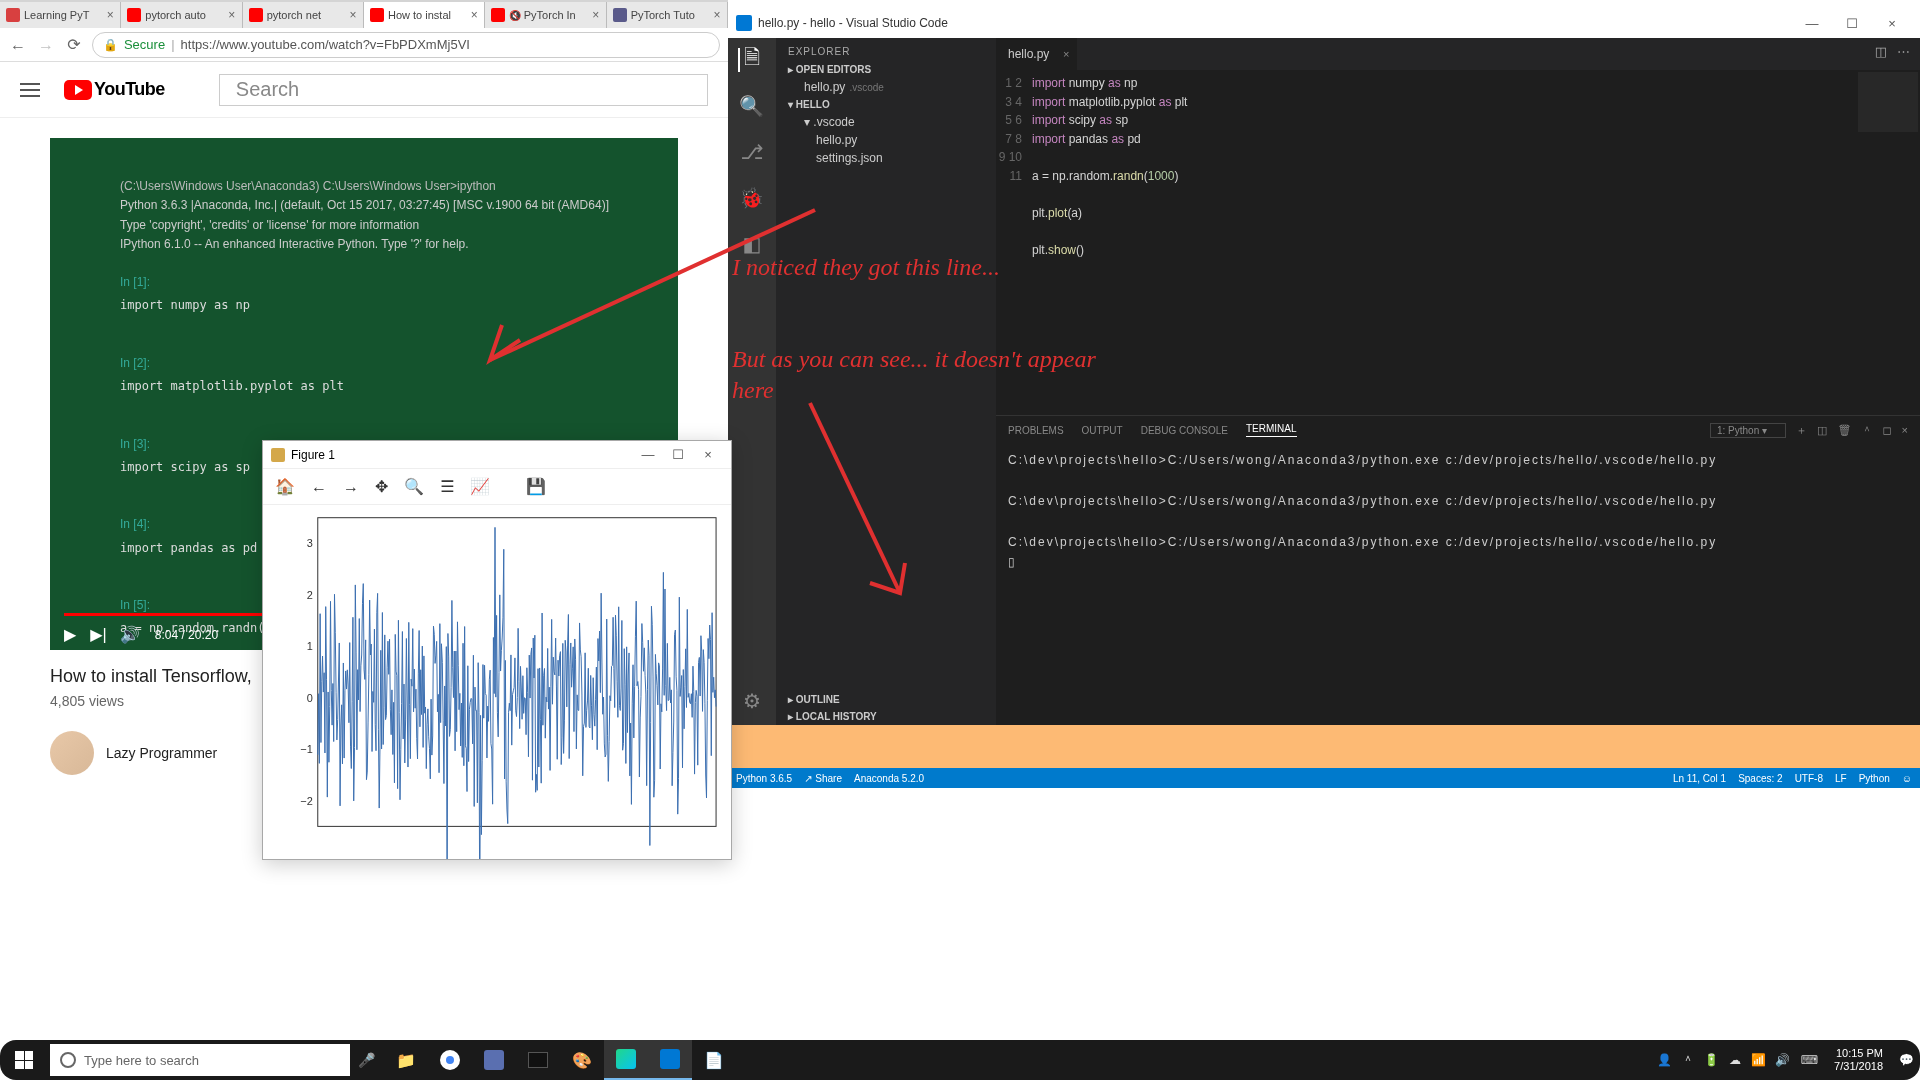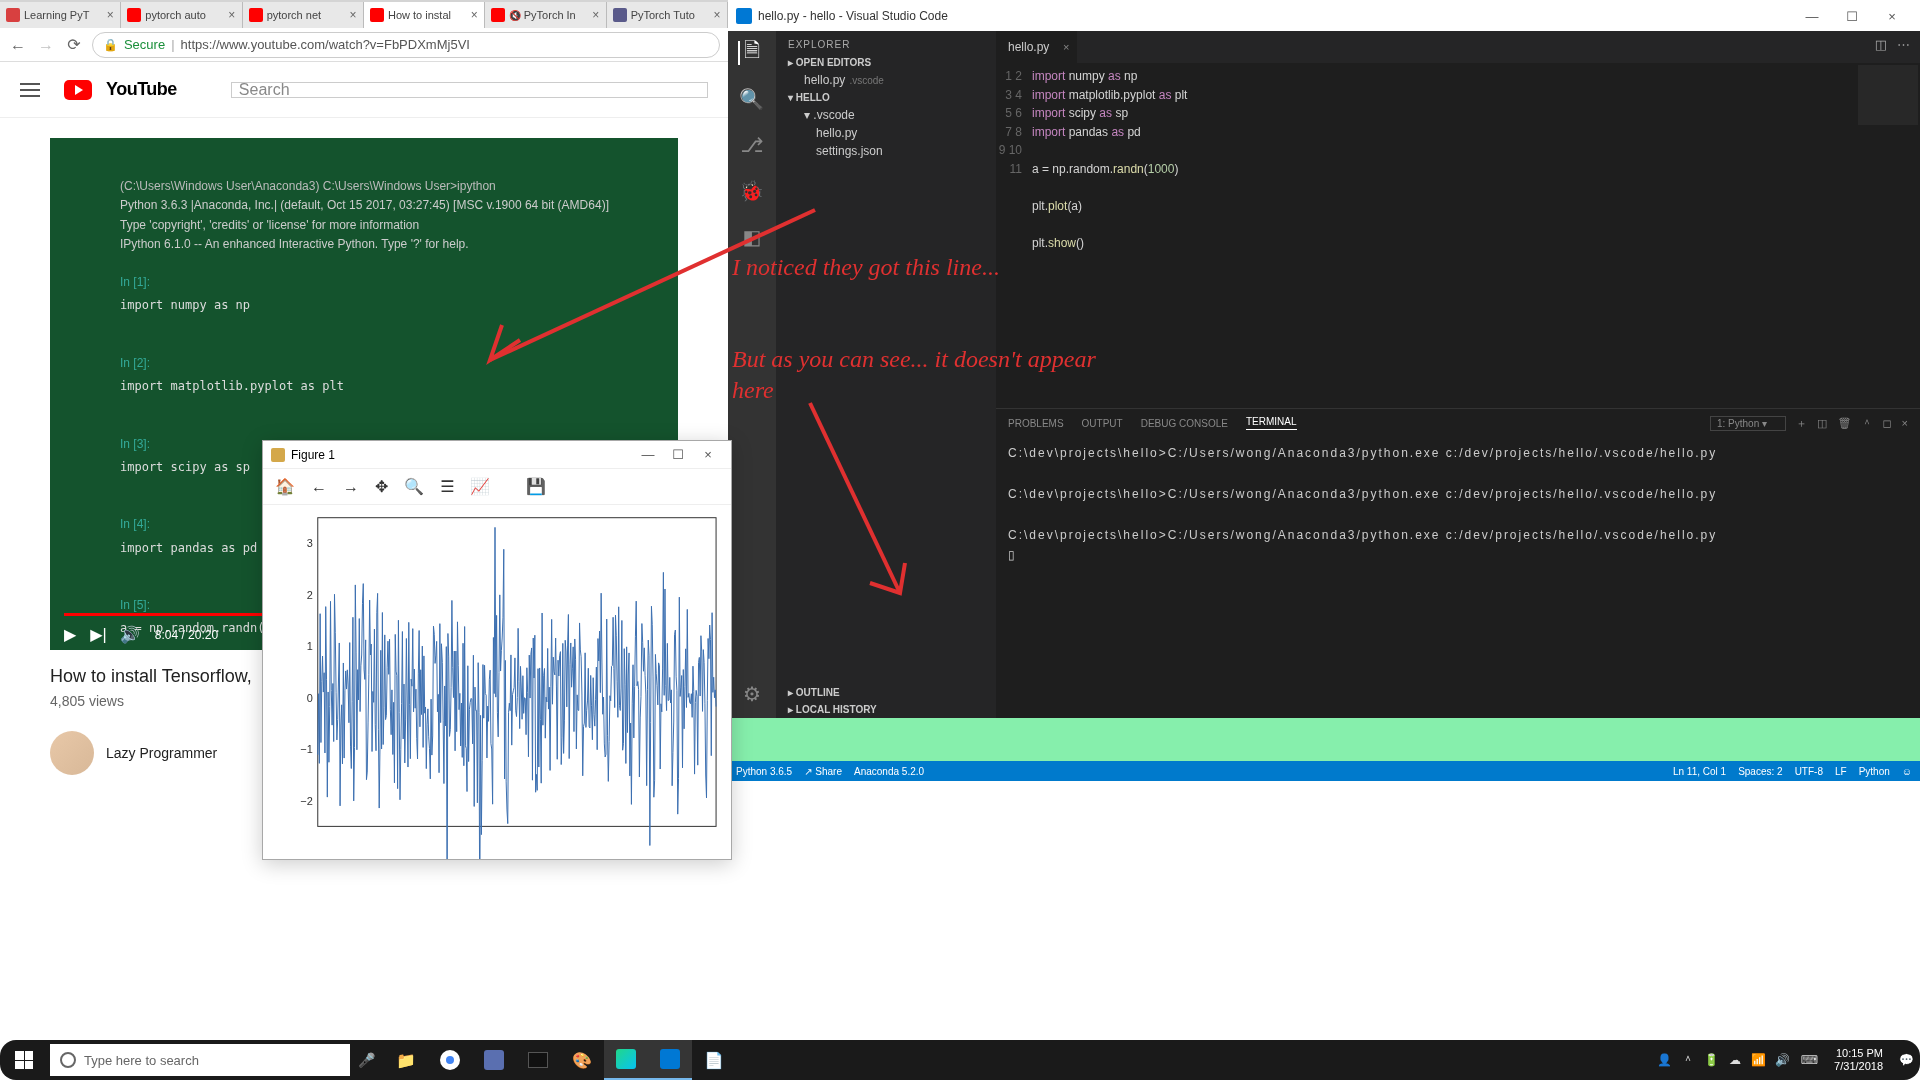--- a/index.html
+++ b/index.html
@@ -19,24 +19,24 @@
 .omnibox { flex: 1; height: 26px; border: 1px solid #ccc; border-radius: 14px; display: flex; align-items: center; padding: 0 10px; font-size: 13px; color: #555; gap: 6px; }
 .omnibox .lock { color: #1a8f3a; font-size: 12px; }
 .omnibox .secure { color: #1a8f3a; font-size: 13px; }
 .omnibox .sep { color: #aaa; }
 .omnibox .url { color: #555; }
 
 .ytpage { flex: 1; background: #fff; display: flex; flex-direction: column; overflow: hidden; }
 .ythead { height: 56px; display: flex; align-items: center; padding: 0 20px; gap: 24px; border-bottom: 1px solid #eee; }
 .hamburger { width: 20px; height: 14px; display: flex; flex-direction: column; justify-content: space-between; }
 .hamburger div { height: 2px; background: #555; }
-.ytlogo { display: flex; align-items: center; gap: 14px; font-weight: bold; font-size: 18px; letter-spacing: -0.5px; }
+.ytlogo { display: flex; align-items: center; gap: 2px; font-weight: bold; font-size: 18px; letter-spacing: -0.5px; }
 .ytlogo .play { width: 28px; height: 20px; background: #ff0000; border-radius: 5px; position: relative; }
 .ytlogo .play::after { content: ""; position: absolute; left: 11px; top: 5px; border-left: 8px solid #fff; border-top: 5px solid transparent; border-bottom: 5px solid transparent; }
-.ytsearch { flex: 1; height: 16px; border: 1px solid #ccc; display: flex; align-items: center; padding: 0 7px; color: #888; font-size: 16px; margin-left: 30px; }
+.ytsearch { flex: 1; height: 32px; border: 1px solid #ccc; display: flex; align-items: center; padding: 0 16px; color: #888; font-size: 20px; margin-left: 30px; }
 
 .ytbody { flex: 1; padding: 20px 50px 0 50px; display: flex; flex-direction: column; }
 .player { position: relative; width: 100%; height: 512px; background: #14532d; overflow: hidden; }
 .player-inner { position: absolute; inset: 0; }
 .term { position: absolute; left: 0; top: 0; right: 0; padding: 20px 20px 0 70px; font-family: Consolas, monospace; font-size: 12px; color: #ccc; white-space: pre; line-height: 1.6; }
 .term .ingrn { color: #3a9; }
 .term .code { color: #ddd; }
 .term .banner { color: #ccc; }
 .term .prompt { color: #bbb; }
 .playbar { position: absolute; left: 14px; right: 14px; bottom: 34px; height: 3px; background: rgba(255,255,255,0.3); }
@@ -55,21 +55,21 @@
 .figtitle { height: 28px; display: flex; align-items: center; padding: 0 8px; background: #fff; font-size: 12px; border-bottom: 1px solid #eee; justify-content: center; }
 .figtitle .ico { width: 14px; height: 14px; background: #d4a84a; margin-right: 6px; border-radius: 2px; }
 .figtitle .t { flex: 1; }
 .figtitle .wbtn { width: 30px; text-align: center; color: #555; font-size: 13px; }
 .figtool { height: 36px; display: flex; align-items: center; gap: 16px; padding: 0 12px; border-bottom: 1px solid #eee; }
 .figtool .tb { font-size: 16px; color: #333; }
 .figplot { flex: 1; position: relative; }
 .figplot svg { width: 100%; height: 100%; }
 
 
-.vscode { position: absolute; left: 728px; top: 1px; right: 0; height: 780px; display: flex; flex-direction: column; background: #86efac; }
+.vscode { position: absolute; left: 728px; top: 8px; right: 0; height: 780px; display: flex; flex-direction: column; background: #fdba74; }
 .vstitlebar { height: 30px; background: #fff; display: flex; align-items: center; padding: 0 8px; font-size: 12px; color: #333; }
 .vstitlebar .ico { width: 16px; height: 16px; background: #0078d4; margin-right: 6px; border-radius: 2px; }
 .vstitlebar .t { flex: 1; }
 .vstitlebar .wbtn { width: 40px; text-align: center; color: #555; font-size: 13px; }
 .vsmenu { height: 26px; background: #fff; display: flex; align-items: center; padding: 0 8px; gap: 14px; font-size: 12px; color: #333; border-bottom: 1px solid #ddd; }
 .vsmenu span u { text-decoration: underline; }
 .vsmain { flex: 1; display: flex; min-height: 0; }
 .actbar { width: 48px; background: #333; display: flex; flex-direction: column; align-items: center; padding-top: 10px; gap: 22px; }
 .actbar .ai { width: 24px; height: 24px; color: #888; font-size: 20px; display: flex; align-items: center; justify-content: center; }
 .actbar .ai.active { color: #fff; border-left: 2px solid #fff; padding-left: 0; margin-left: -2px; width: 26px; }

